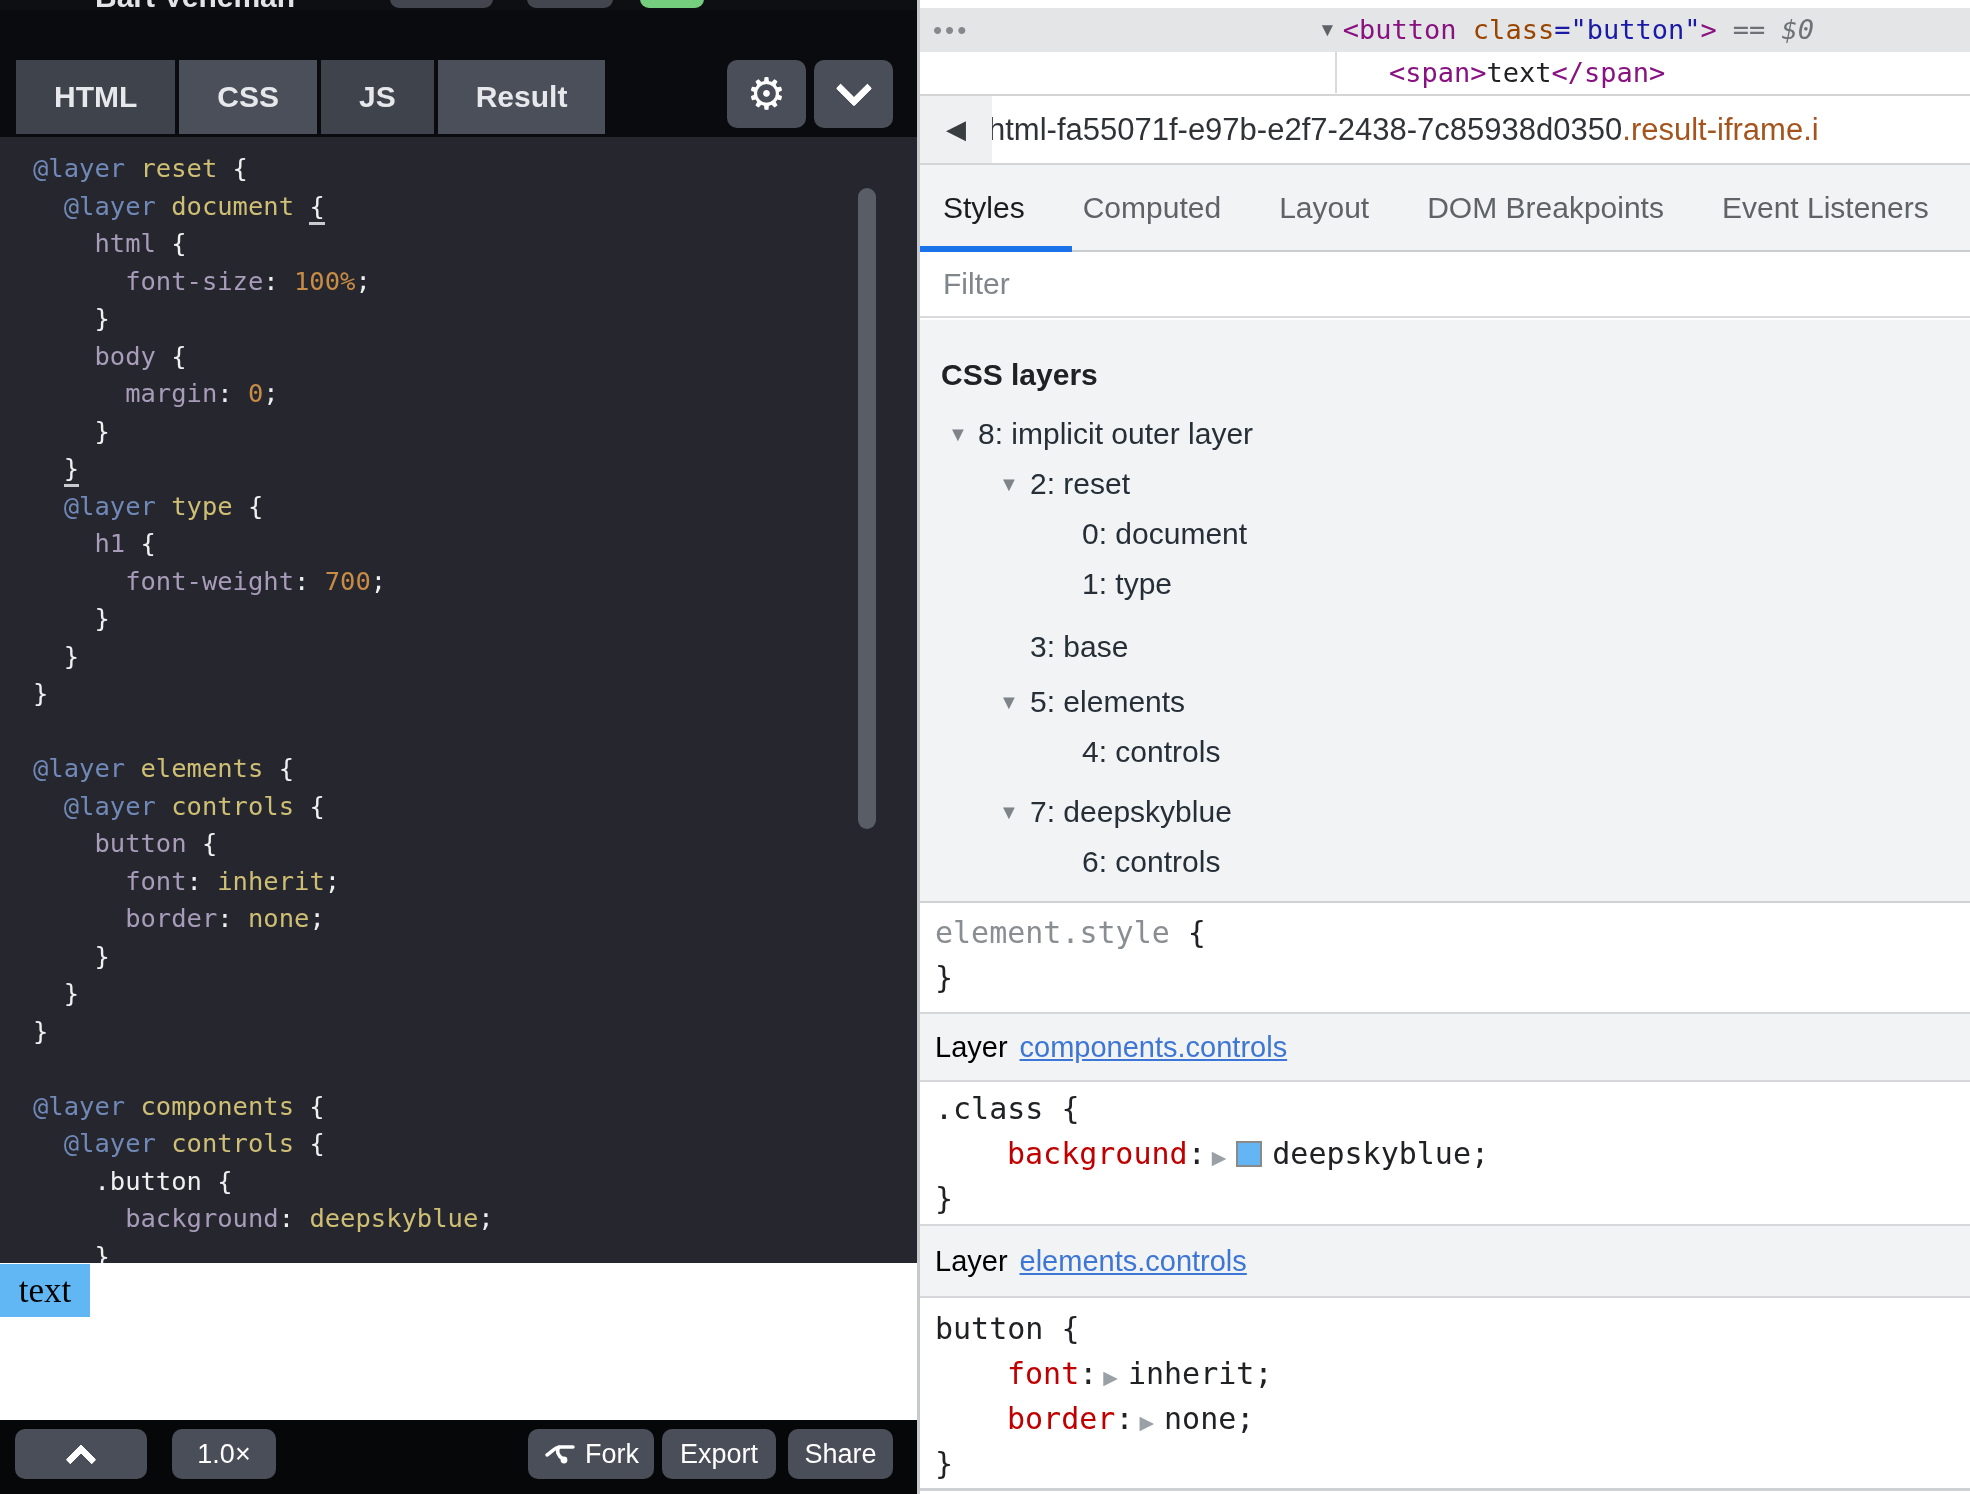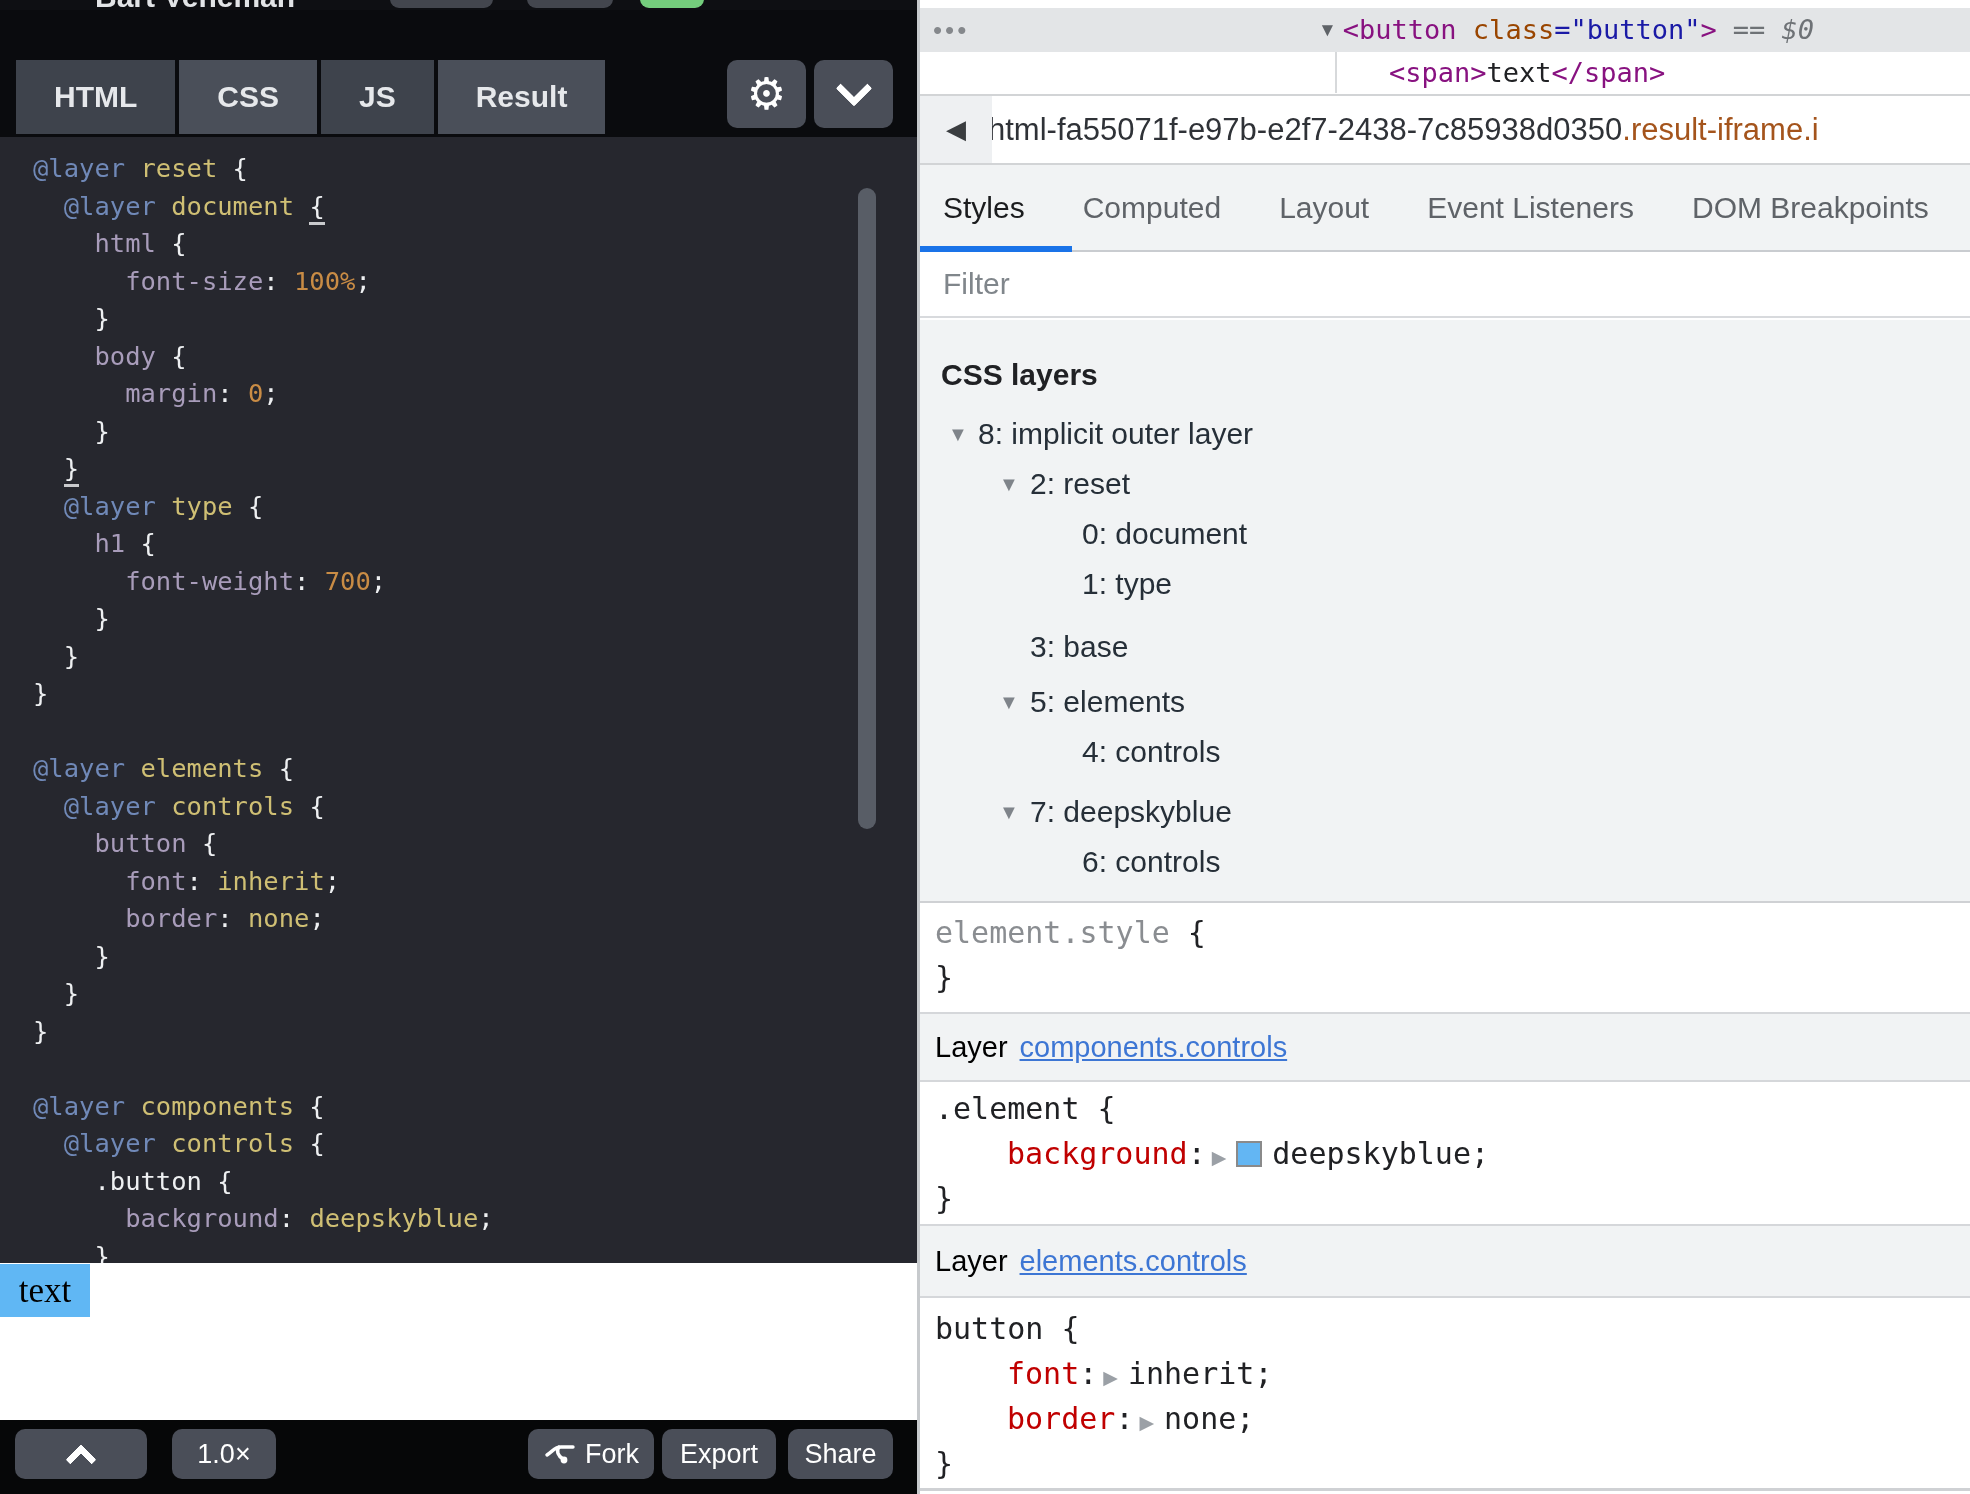--- a/index.html
+++ b/index.html
@@ -194,22 +194,22 @@
         <span>◀</span>
       </button>
     </div>
 
     <div class="dt-div" style="top:163px"></div>
 
     <nav id="dt-tabbar">
         <div class="dt-tab active">Styles</div>
         <div class="dt-tab">Computed</div>
         <div class="dt-tab">Layout</div>
+        <div class="dt-tab">DOM Breakpoints</div>
         <div class="dt-tab">Event Listeners</div>
-        <div class="dt-tab">DOM Breakpoints</div>
       </nav>
     <div id="dt-tab-underline"></div>
 
     <div id="dt-filter">
       <span id="dt-filter-text">Filter</span>
     </div>
 
     <div id="dt-layers">
       <div id="dt-layers-title">CSS layers</div>
     <div class="layer-item" style="top: 92px;">
@@ -250,21 +250,21 @@
           <div class="dt-line"><span class="dt-sel muted">element.style</span><span class="dt-brace"> {</span></div>
           <div class="dt-line"><span class="dt-brace">}</span></div>
         </div>
         <div class="dt-layerrow" style="top: 1012px; height: 70px;">
           <span class="inner">
             <span class="dt-layerlabel">Layer</span>
             <span class="dt-layerlink">components.controls</span>
           </span>
         </div>
         <div class="dt-rule" style="top: 1082px; height: 142px; padding-top: 4px;">
-          <div class="dt-line"><span class="dt-sel">.element</span><span class="dt-brace"> {</span></div>
+          <div class="dt-line"><span class="dt-sel">.class</span><span class="dt-brace"> {</span></div>
           <div class="dt-line prop"><span class="dt-propname">background</span><span class="dt-brace">:</span><span class="dt-arrow">▶</span><span class="dt-swatch" style="background: rgb(99, 182, 243);"></span><span class="dt-propval">deepskyblue</span><span class="dt-brace">;</span></div>
           <div class="dt-line"><span class="dt-brace">}</span></div>
         </div>
         <div class="dt-layerrow" style="top: 1224px; height: 74px;">
           <span class="inner">
             <span class="dt-layerlabel">Layer</span>
             <span class="dt-layerlink">elements.controls</span>
           </span>
         </div>
         <div class="dt-rule" style="top: 1298px; height: 190px; padding-top: 8px;">

